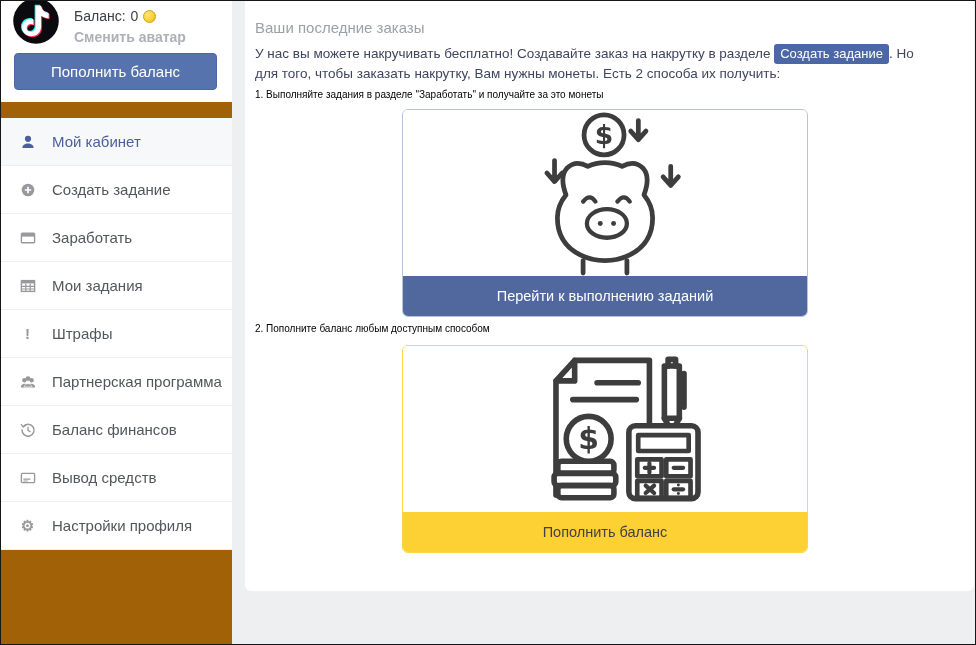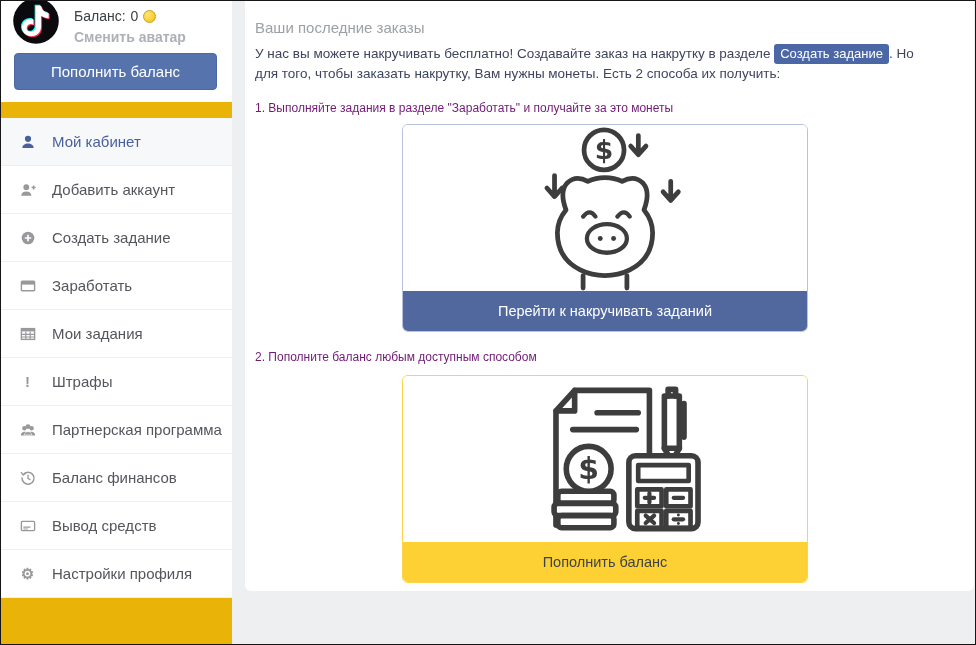--- a/index.html
+++ b/index.html
@@ -3,21 +3,21 @@
 <meta charset="utf-8">
 <style>
   * { box-sizing: border-box; margin: 0; padding: 0; }
   html,body { width: 976px; height: 645px; }
   body { font-family: "Liberation Sans", sans-serif; background:#fff; }
   .frame {
     position: relative; width: 976px; height: 645px;
     border: 1px solid #161616; background: #edeff1; overflow: hidden;
   }
   
-  .sidebar { position: absolute; left: 0; top: 0; width: 231px; height: 100%; background:#eab308; }
+  .sidebar { position: absolute; left: 0; top: 0; width: 231px; height: 100%; background:#a16207; }
   .profile { position: relative; width: 231px; height: 101px; background: #fff; overflow: hidden; }
   .avatar { position: absolute; left: 8px; top: -7px; width: 54px; height: 54px; }
   .balance-row { position: absolute; left: 73px; top: 7px; font-size: 14px; color: #3b4045; display:flex; align-items:center; gap:5px; }
   .coin { display:inline-block; width: 13px; height: 13px; border-radius: 50%;
           background: radial-gradient(circle at 35% 35%, #ffe680, #fccf2e 60%, #e8ae14);
           border: 1.5px solid #caa21b; }
   .change-avatar { position: absolute; left: 73px; top: 28px; font-size: 14px; color: #adb1b7; cursor: pointer; font-weight: bold; }
   .topup-btn { position: absolute; left: 13px; top: 52px; width: 203px; height: 37px;
                background: #5673ae; border: 1px solid #4c68a4; border-radius: 4px;
                color: #fff; font-size: 15px; font-family: inherit; cursor: pointer; }
@@ -31,21 +31,21 @@
   .menu-item.active .mi-icon { color: #4a5f9d; }
   .mi-icon svg { width: 16px; height: 16px; }
   .glyph-icon { font-weight: bold; line-height: 1; }
   
   .panel { position: absolute; left: 244px; top: 0; width: 729px; height: 590px;
            background: #fff; border-radius: 0 0 6px 6px; overflow: hidden; padding: 0 10px; }
   .page-title { font-size: 21px; font-weight: 700; color: #3a3f51; margin-top: -19px; white-space: nowrap; }
   .subtitle { margin-top: 13px; font-size: 15px; color: #9ca1a6; }
   .intro { margin-top: 8px; font-size: 13.5px; color: #3e455f; line-height: 19.5px; width: 676px; }
   .badge { background: #4c67a6; color: #fff; padding: 2px 6px 3px; border-radius: 3px; font-size: 13px; }
-  .step { margin-top: 18px; font-size: 12px; color: #701a75; }
+  .step { margin-top: 6px; font-size: 10px; color: #000000; }
   .card { width: 406px; margin-left: 147px; border-radius: 6px; overflow: hidden; }
   .card-blue { border: 1px solid #b7c3dc; margin-top: 9px; }
   .card-yellow { border: 1px solid #fcd44c; margin-top: 11px; }
   .card-body { height: 166px; background: #fff; display: flex; align-items: center; justify-content: center; }
   .card-footer { height: 40px; display: flex; align-items: center; justify-content: center;
                  font-size: 14.5px; cursor: pointer; }
   .card-blue .card-footer { background: #51689e; color: #fff; }
   .card-yellow .card-footer { background: #fdd033; color: #3e4347; }
 </style>
 </head>
@@ -81,30 +81,20 @@
       <div class="menu-item active">
         <span class="mi-icon">
           <svg viewBox="0 0 16 16">
               <circle cx="8" cy="4.8" r="3.1" fill="currentColor"></circle>
               <path d="M2.4 14c0-3 2.5-4.6 5.6-4.6s5.6 1.6 5.6 4.6z" fill="currentColor"></path>
             </svg>
         </span>
         <span>Мой кабинет</span>
       </div>
 
-      <div class="menu-item">
-        <span class="mi-icon">
-          <svg viewBox="0 0 16 16">
-              <circle cx="6.3" cy="5.2" r="2.9" fill="currentColor"></circle>
-              <path d="M1.2 13.8c0-2.8 2.2-4.3 5.1-4.3 2.9 0 5.1 1.5 5.1 4.3z" fill="currentColor"></path>
-              <path d="M11.6 5.4h4M13.6 3.4v4" stroke="currentColor" stroke-width="1.5" fill="none"></path>
-            </svg>
-        </span>
-        <span>Добавить аккаунт</span>
-      </div>
 
       <div class="menu-item">
         <span class="mi-icon">
           <svg viewBox="0 0 16 16">
               <circle cx="8" cy="8" r="6.3" fill="currentColor"></circle>
               <path d="M4.8 8h6.4M8 4.8v6.4" stroke="#fff" stroke-width="1.7" fill="none"></path>
             </svg>
         </span>
         <span>Создать задание</span>
       </div>
@@ -196,21 +186,21 @@
           <path d="M174 60v18M166 71l8 9 8-9"></path>
           <path d="M64 90 Q57 71 65 62 Q74 53 87 60 Q95 56 105 56 Q115 56 123 60 Q136 53 145 62 Q153 71 146 90 Q155 101 155 114 Q155 141 131 153 Q119 159 105 159 Q91 159 79 153 Q55 141 55 114 Q55 101 64 90 Z"></path>
           <path d="M82 97 q7-9 13 0" stroke-width="4.5"></path>
           <path d="M118 97 q7-9 13 0" stroke-width="4.5"></path>
           <ellipse cx="107" cy="120" rx="21" ry="15" stroke-width="4.5"></ellipse>
           <circle cx="100" cy="120" r="2.6" fill="#3d3d3d" stroke="none"></circle>
           <circle cx="114" cy="120" r="2.6" fill="#3d3d3d" stroke="none"></circle>
           <path d="M82 159v13M128 159v13"></path>
         </svg>
       </div>
-      <div class="card-footer">Перейти к накручивать заданий</div>
+      <div class="card-footer">Перейти к выполнению заданий</div>
     </div>
 
     <p class="step">2. Пополните баланс любым доступным способом</p>
 
     <div class="card card-yellow">
       <div class="card-body">
         <svg viewBox="0 0 230 168" width="215" height="157" fill="none" stroke="#3d3d3d" stroke-width="6" stroke-linecap="round" stroke-linejoin="round">
           <path d="M82 10h80v70M62 32v122h16M82 10 62 32M82 10v22H62"></path>
           <path d="M106 34h44M80 52h68"></path>
           <rect x="178" y="16" width="16" height="56" fill="#fff"></rect>

